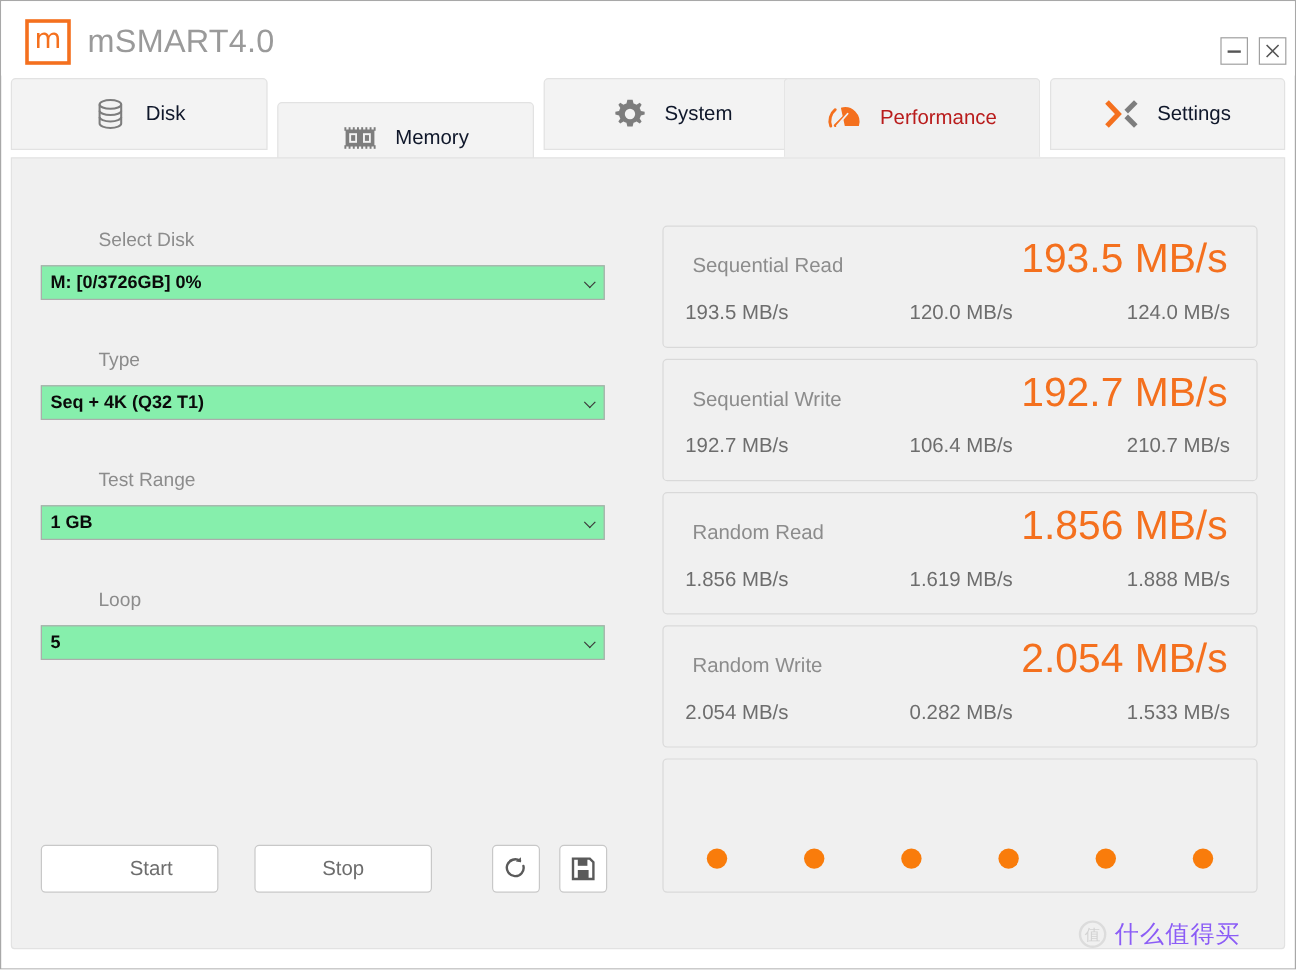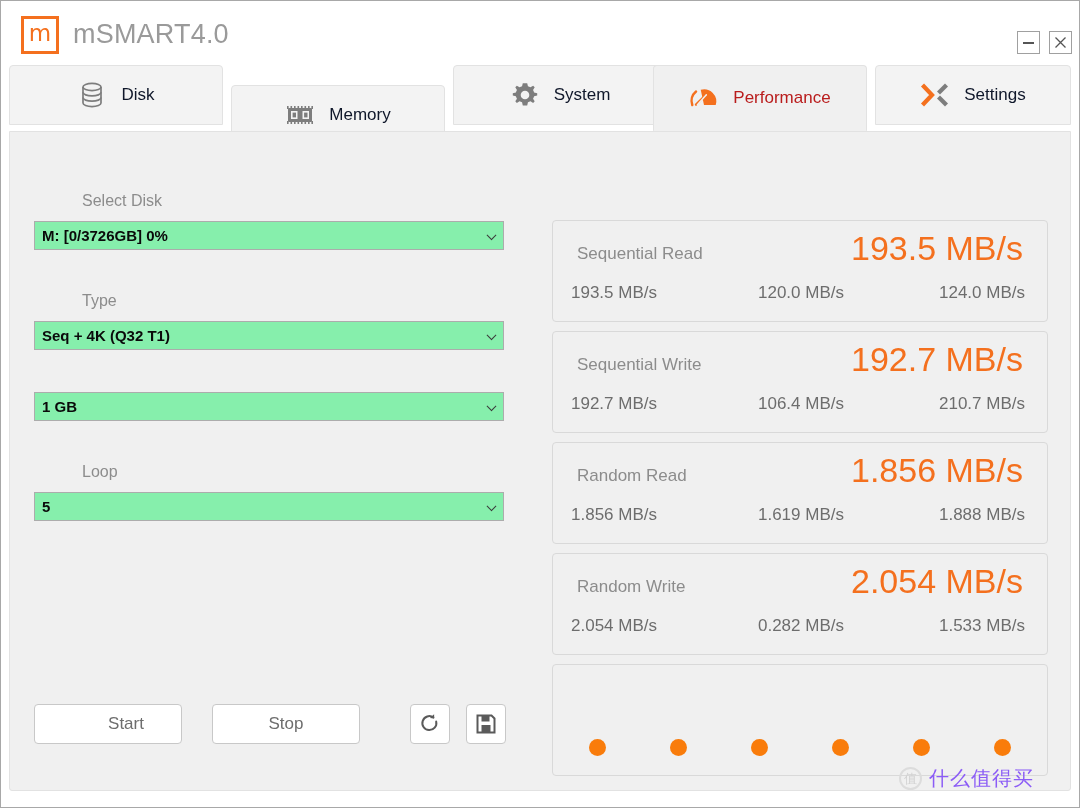--- a/index.html
+++ b/index.html
@@ -154,21 +154,20 @@
     display: flex; align-items: center; justify-content: center;
     cursor: pointer;
   }
   #btn-refresh { left: 376px; }
   #btn-save    { left: 432px; }
 
   
   #rightcol {
     position: absolute; left: 542px; top: 56px;
     width: 496px;
-    margin-top: 32px;
   }
   .rescard {
     width: 496px; height: 102px;
     background: #f0f0f0;
     border: 1px solid #d9d9d9;
     border-radius: 4px;
     position: relative;
     margin-bottom: 9px;
   }
   .res-name {
@@ -334,20 +333,21 @@
       <div class="field-gap"></div>
 
       <div class="field-label">Type</div>
       <div class="select-box">
         <span class="sval">Seq + 4K (Q32 T1)</span>
         <span class="chev"></span>
       </div>
 
       <div class="field-gap"></div>
 
+      <div class="field-label">Test Range</div>
       <div class="select-box">
         <span class="sval">1 GB</span>
         <span class="chev"></span>
       </div>
 
       <div class="field-gap"></div>
 
       <div class="field-label">Loop</div>
       <div class="select-box">
         <span class="sval">5</span>

